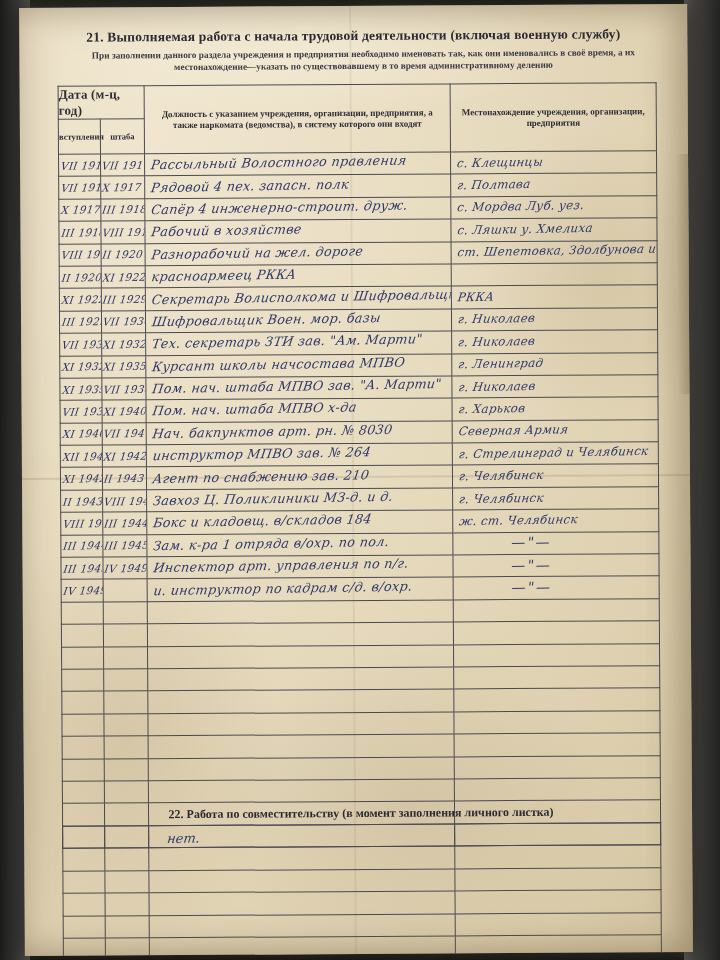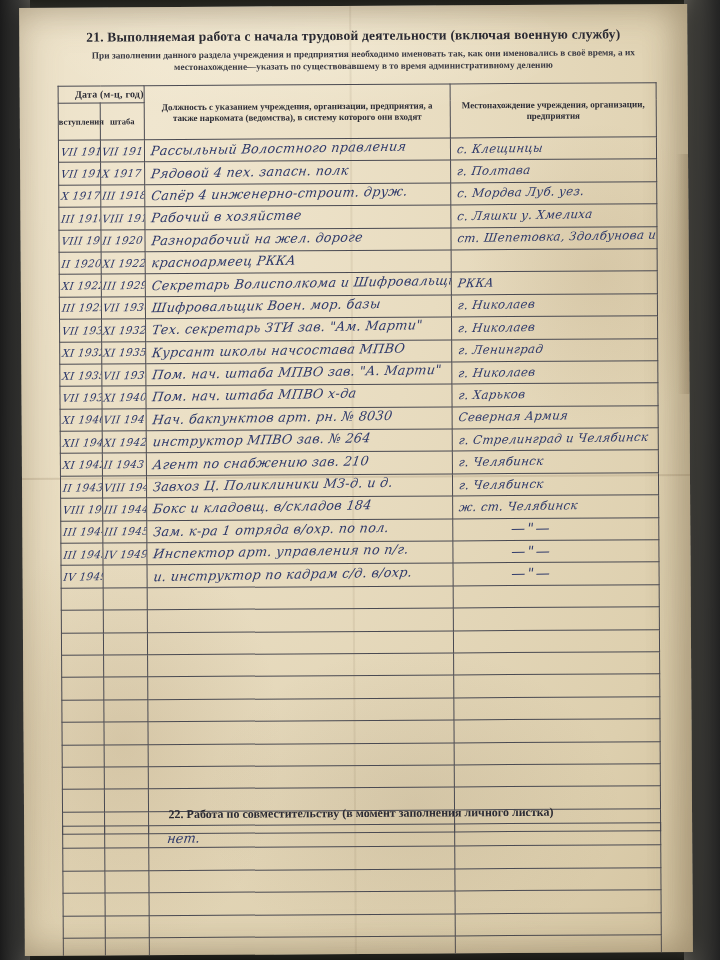--- a/index.html
+++ b/index.html
@@ -113,22 +113,22 @@
   #main-table col.c2 { width: 44px; }
   #main-table col.c3 { width: 306px; }
   #main-table col.c4 { width: 206px; }
 
   #main-table td, #main-table th {
     border: 1px solid #4a4a52;
     padding: 0;
     vertical-align: middle;
   }
   #main-table .hdr-date {
-    text-align: right;
-    font-size: 10px;
+    text-align: left;
+    font-size: 13px;
     font-weight: bold;
     color: #2d2d36;
     height: 15px;
     letter-spacing: 0.2px;
   }
   #main-table .hdr-sub {
     text-align: center;
     font-size: 8.6px;
     font-weight: bold;
     color: #2d2d36;

